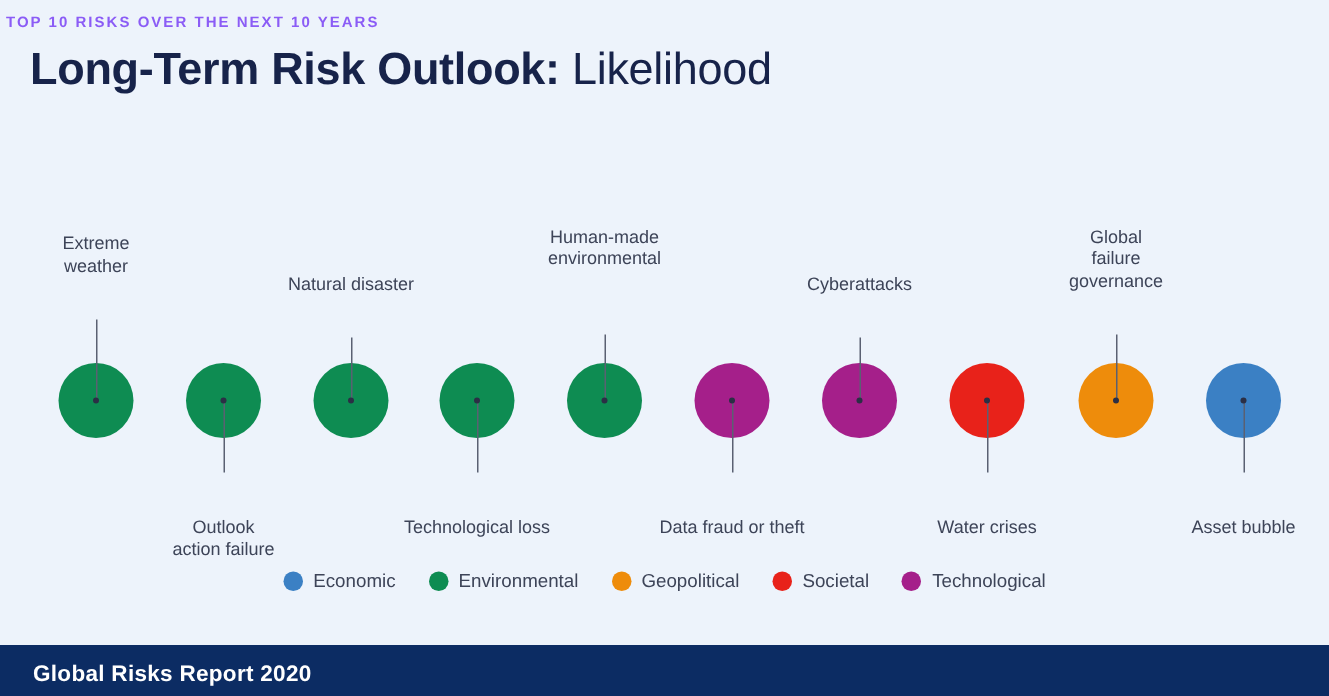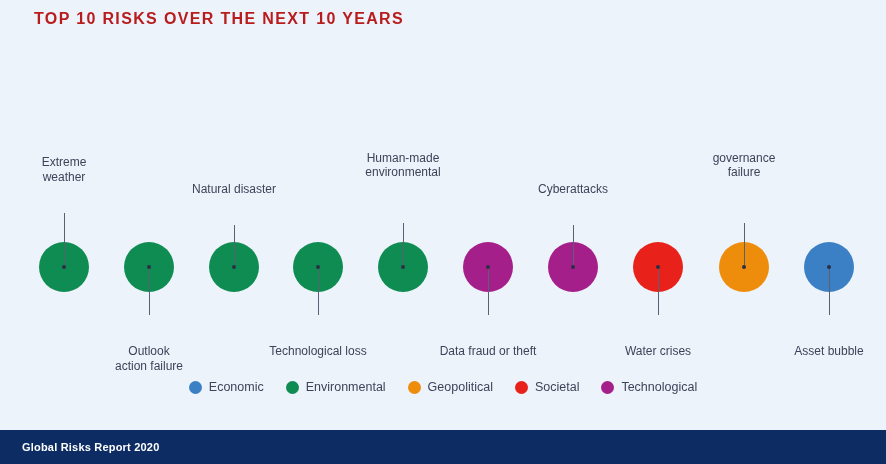--- a/index.html
+++ b/index.html
@@ -17,26 +17,26 @@
 
   
   #header {
     position: absolute;
     left: 0; top: 0;
     width: 886px;
     height: 84px;
   }
   #eyebrow {
     position: absolute;
-    left: 34px;
+    left: 4px;
     top: 10px;
-    font-size: 16px;
+    font-size: 10px;
     font-weight: bold;
     letter-spacing: 1.35px;
-    color: #b91c1c;
+    color: #8b5cf6;
     white-space: nowrap;
   }
   #maintitle {
     position: absolute;
     left: 20px;
     top: 30px;
     font-size: 30px;
     color: #17234a;
     white-space: nowrap;
     letter-spacing: -0.2px;
@@ -165,31 +165,32 @@
     left: 0;
     bottom: 0;
     width: 886px;
     height: 34px;
     background: #0c2c63;
   }
   #footer-text {
     position: absolute;
     left: 22px;
     top: 11px;
-    font-size: 11px;
+    font-size: 15px;
     font-weight: bold;
     color: #ffffff;
     letter-spacing: 0.2px;
   }
 </style>
 </head>
 <body>
 
 <div id="header">
   <div id="eyebrow">TOP 10 RISKS OVER THE NEXT 10 YEARS</div>
+  <div id="maintitle"><span class="bold">Long-Term Risk Outlook:</span><span class="light"> Likelihood</span></div>
 
 </div>
 
 <div id="chart">
   <div id="nodes">
       <div class="node" style="left: 64px;">
         <div class="dot" style="background: rgb(14, 140, 82);"></div>
         <div class="leader up" style="height: 54px; background: rgb(90, 96, 114);"></div>
         <div class="center-dot"></div>
         <div class="nlabel" style="top: 71px;">
@@ -253,22 +254,23 @@
         <div class="center-dot"></div>
         <div class="nlabel" style="top: 260px;">
           <div>Water crises</div>
         </div>
       </div>
       <div class="node" style="left: 744px;">
         <div class="dot" style="background: rgb(238, 140, 11);"></div>
         <div class="leader up" style="height: 44px; background: rgb(90, 96, 114);"></div>
         <div class="center-dot"></div>
         <div class="nlabel" style="top: 66.5px;">
+          <div>Global</div>
+          <div>failure</div>
           <div>governance</div>
-          <div>failure</div>
         </div>
       </div>
       <div class="node" style="left: 829px;">
         <div class="dot" style="background: rgb(59, 128, 196);"></div>
         <div class="leader down" style="height: 48px; background: rgb(90, 96, 114);"></div>
         <div class="center-dot"></div>
         <div class="nlabel" style="top: 260px;">
           <div>Asset bubble</div>
         </div>
       </div>

